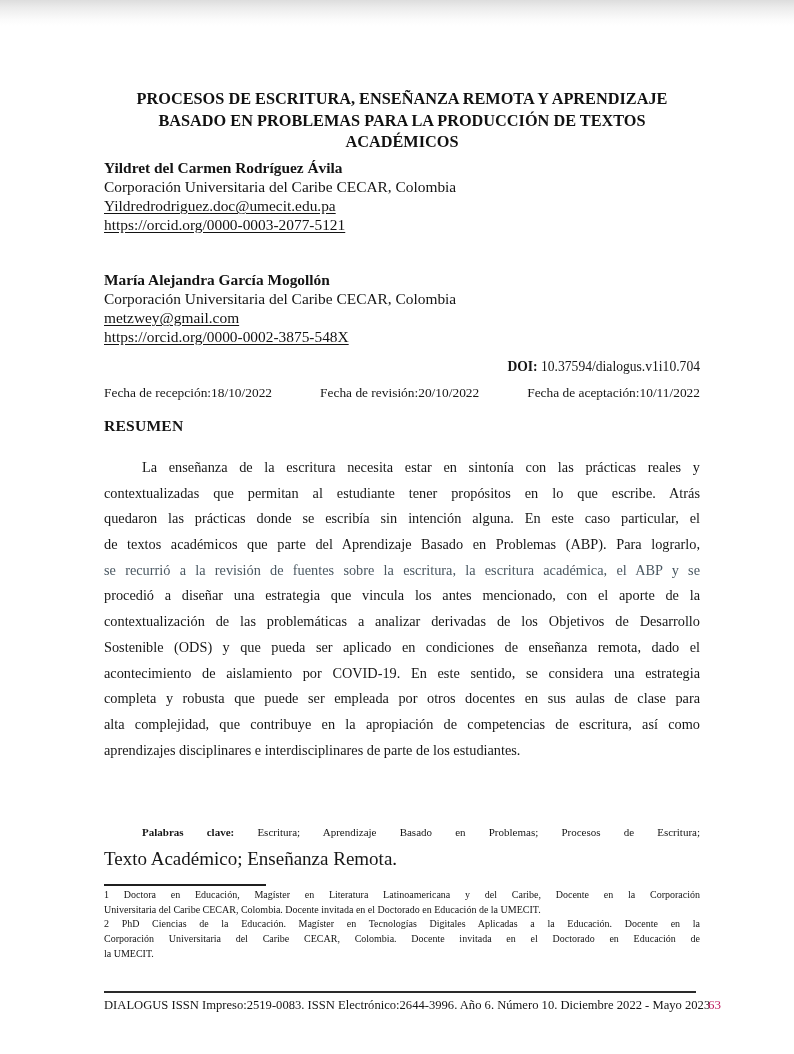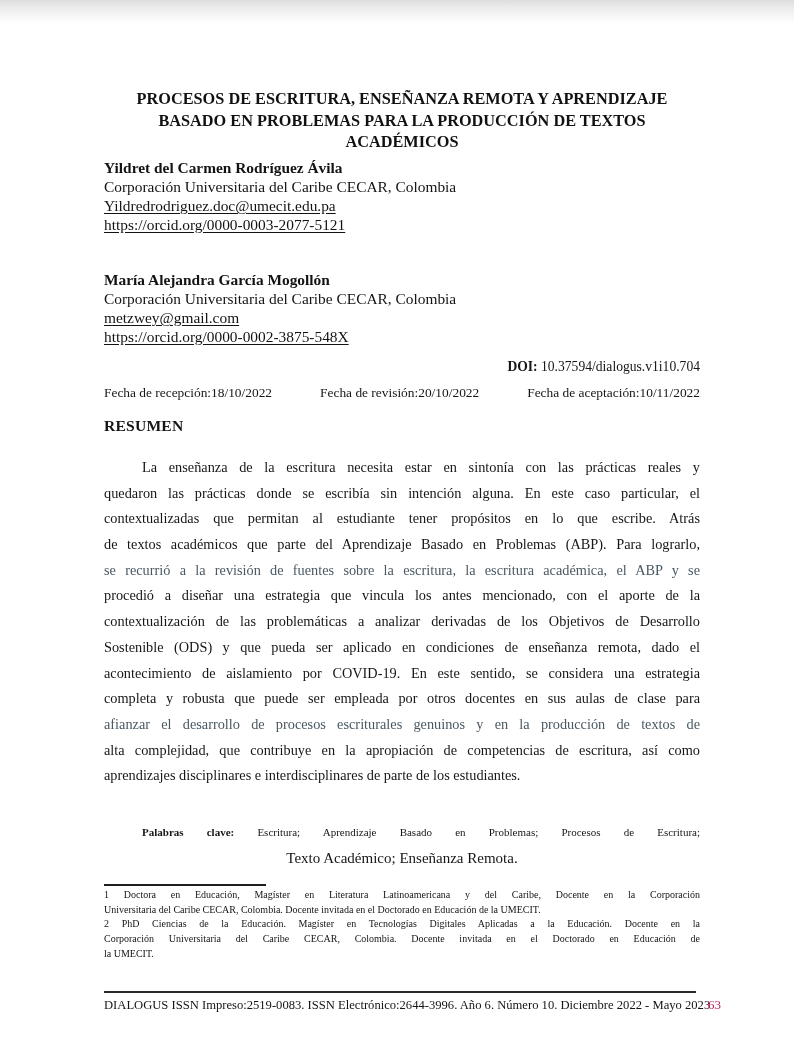--- a/index.html
+++ b/index.html
@@ -43,21 +43,21 @@
     text-align:justify;text-align-last:justify;white-space:normal;color:#161616;
   }
   .a-line.indent{padding-left:38px;}
   .a-line.muted{color:#4a5862;}
   .a-line.last{text-align-last:left;}
 
   .keywords{position:absolute;top:820px;left:0;width:596px;}
   .kw-line1{font-size:11px;line-height:25.7px;height:25.7px;padding-left:38px;
     text-align:justify;text-align-last:justify;}
   .kw-label{font-weight:bold;}
-  .kw-line2{font-size:15px;line-height:25.7px;height:25.7px;text-align:center;}
+  .kw-line2{font-size:19px;line-height:25.7px;height:25.7px;text-align:left;}
 
   .footnote-sep{position:absolute;top:884px;left:0;width:162px;height:0;
     border-top:2px solid #1f1f1f;}
   .footnotes{position:absolute;top:888px;left:0;width:596px;}
   .fn-line{font-size:10px;line-height:14.7px;color:#141414;}
   .fn-line.stretch{text-align:justify;text-align-last:justify;}
 
   .footer-rule{position:absolute;top:991px;left:0;width:592px;height:2px;background:#2a2a2a;}
   .footer-text{position:absolute;top:997px;left:0;width:592px;text-align:center;
     font-size:12.6px;line-height:16px;white-space:nowrap;color:#141414;}
@@ -98,30 +98,29 @@
   <div class="dates-row">
     <span class="date-item">Fecha de recepción:18/10/2022</span>
     <span class="date-item">Fecha de revisión:20/10/2022</span>
     <span class="date-item">Fecha de aceptación:10/11/2022</span>
   </div>
 
   <div class="resumen-heading">RESUMEN</div>
 
   <div class="abstract">
     <div class="a-line indent">La enseñanza de la escritura necesita estar en sintonía con las prácticas reales y</div>
+    <div class="a-line">contextualizadas que permitan al estudiante tener propósitos en lo que escribe. Atrás</div>
     <div class="a-line">quedaron las prácticas donde se escribía sin intención alguna. En este caso particular, el</div>
-    <div class="a-line">contextualizadas que permitan al estudiante tener propósitos en lo que escribe. Atrás</div>
     <div class="a-line">de textos académicos que parte del Aprendizaje Basado en Problemas (ABP). Para lograrlo,</div>
     <div class="a-line muted">se recurrió a la revisión de fuentes sobre la escritura, la escritura académica, el ABP y se</div>
     <div class="a-line">procedió a diseñar una estrategia que vincula los antes mencionado, con el aporte de la</div>
     <div class="a-line">contextualización de las problemáticas a analizar derivadas de los Objetivos de Desarrollo</div>
     <div class="a-line">Sostenible (ODS) y que pueda ser aplicado en condiciones de enseñanza remota, dado el</div>
     <div class="a-line">acontecimiento de aislamiento por COVID-19. En este sentido, se considera una estrategia</div>
     <div class="a-line">completa y robusta que puede ser empleada por otros docentes en sus aulas de clase para</div>
-    <div class="a-line muted">afianzar el desarrollo de procesos escriturales genuinos y en la producción de textos de</div>
     <div class="a-line">alta complejidad, que contribuye en la apropiación de competencias de escritura, así como</div>
     <div class="a-line last">aprendizajes disciplinares e interdisciplinares de parte de los estudiantes.</div>
   </div>
 
   <div class="keywords">
     <div class="kw-line1">
       <span class="kw-label">Palabras clave:</span><span> Escritura; Aprendizaje Basado en Problemas; Procesos de Escritura;</span>
     </div>
     <div class="kw-line2">Texto Académico; Enseñanza Remota.</div>
   </div>

